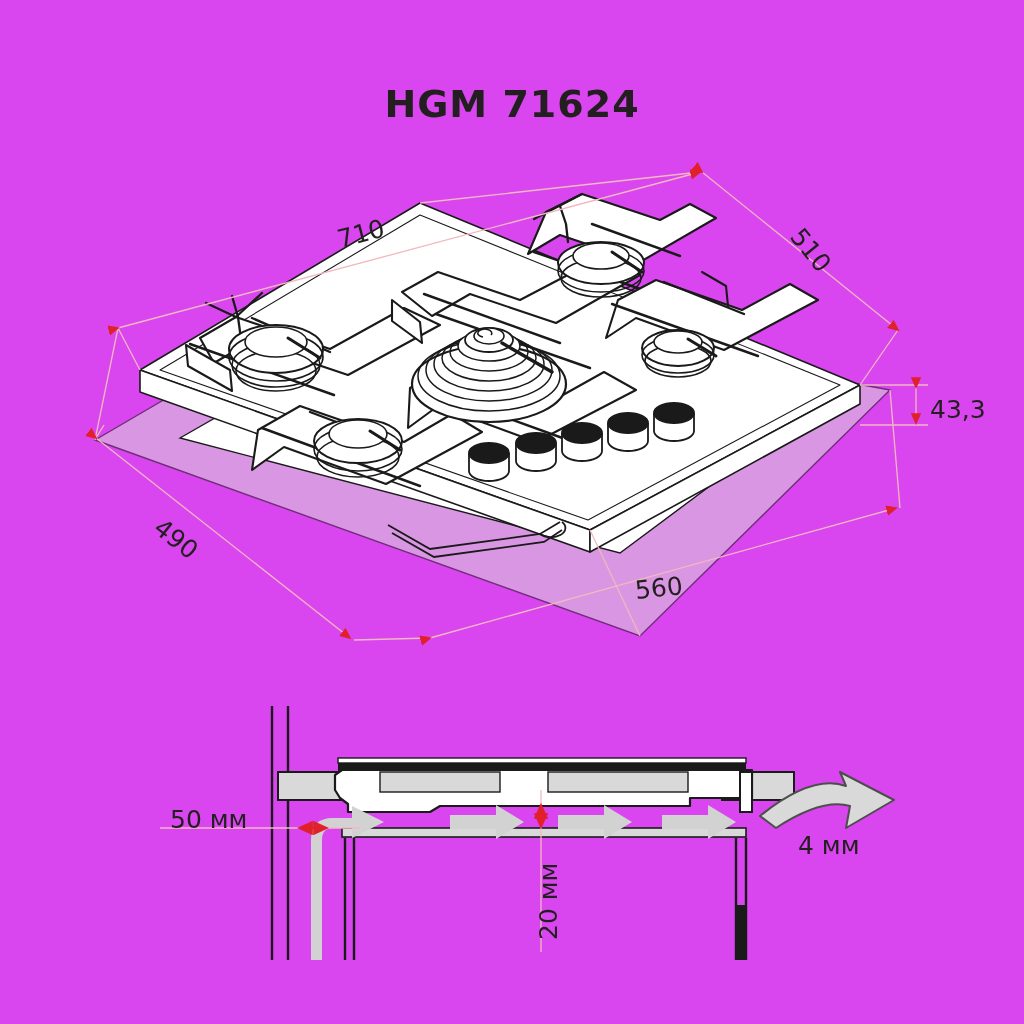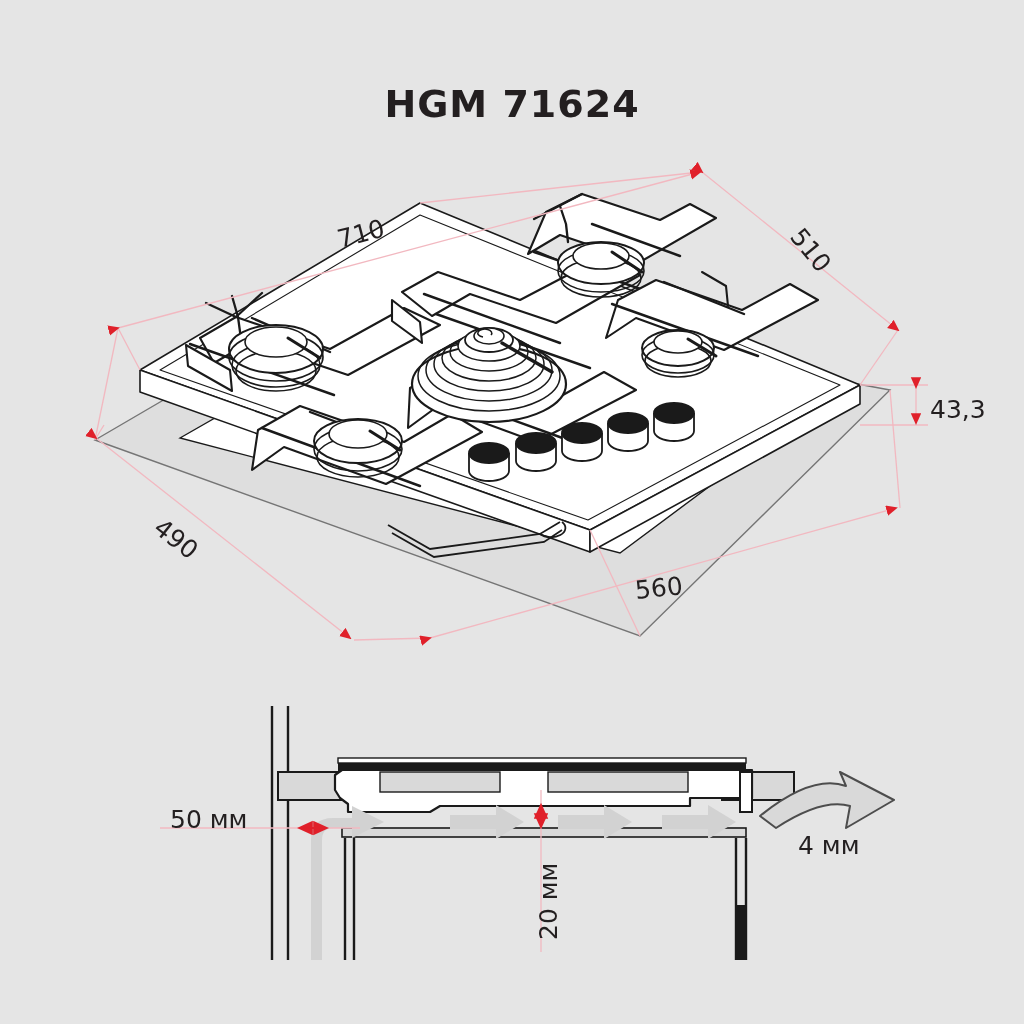--- a/index.html
+++ b/index.html
@@ -12,21 +12,21 @@
     width: 1024px;
     height: 1024px;
     font-family: "DejaVu Sans", sans-serif;
     overflow: hidden;
     position: relative;
   }
   #page {
     position: relative;
     width: 1024px;
     height: 1024px;
-    background: #e5e5e5;
+    background: #d946ef;
   }
   #title {
     position: absolute;
     left: 0;
     top: 82px;
     width: 1024px;
     text-align: center;
     font-family: "DejaVu Sans", sans-serif;
     font-size: 38px;
     font-weight: bold;

